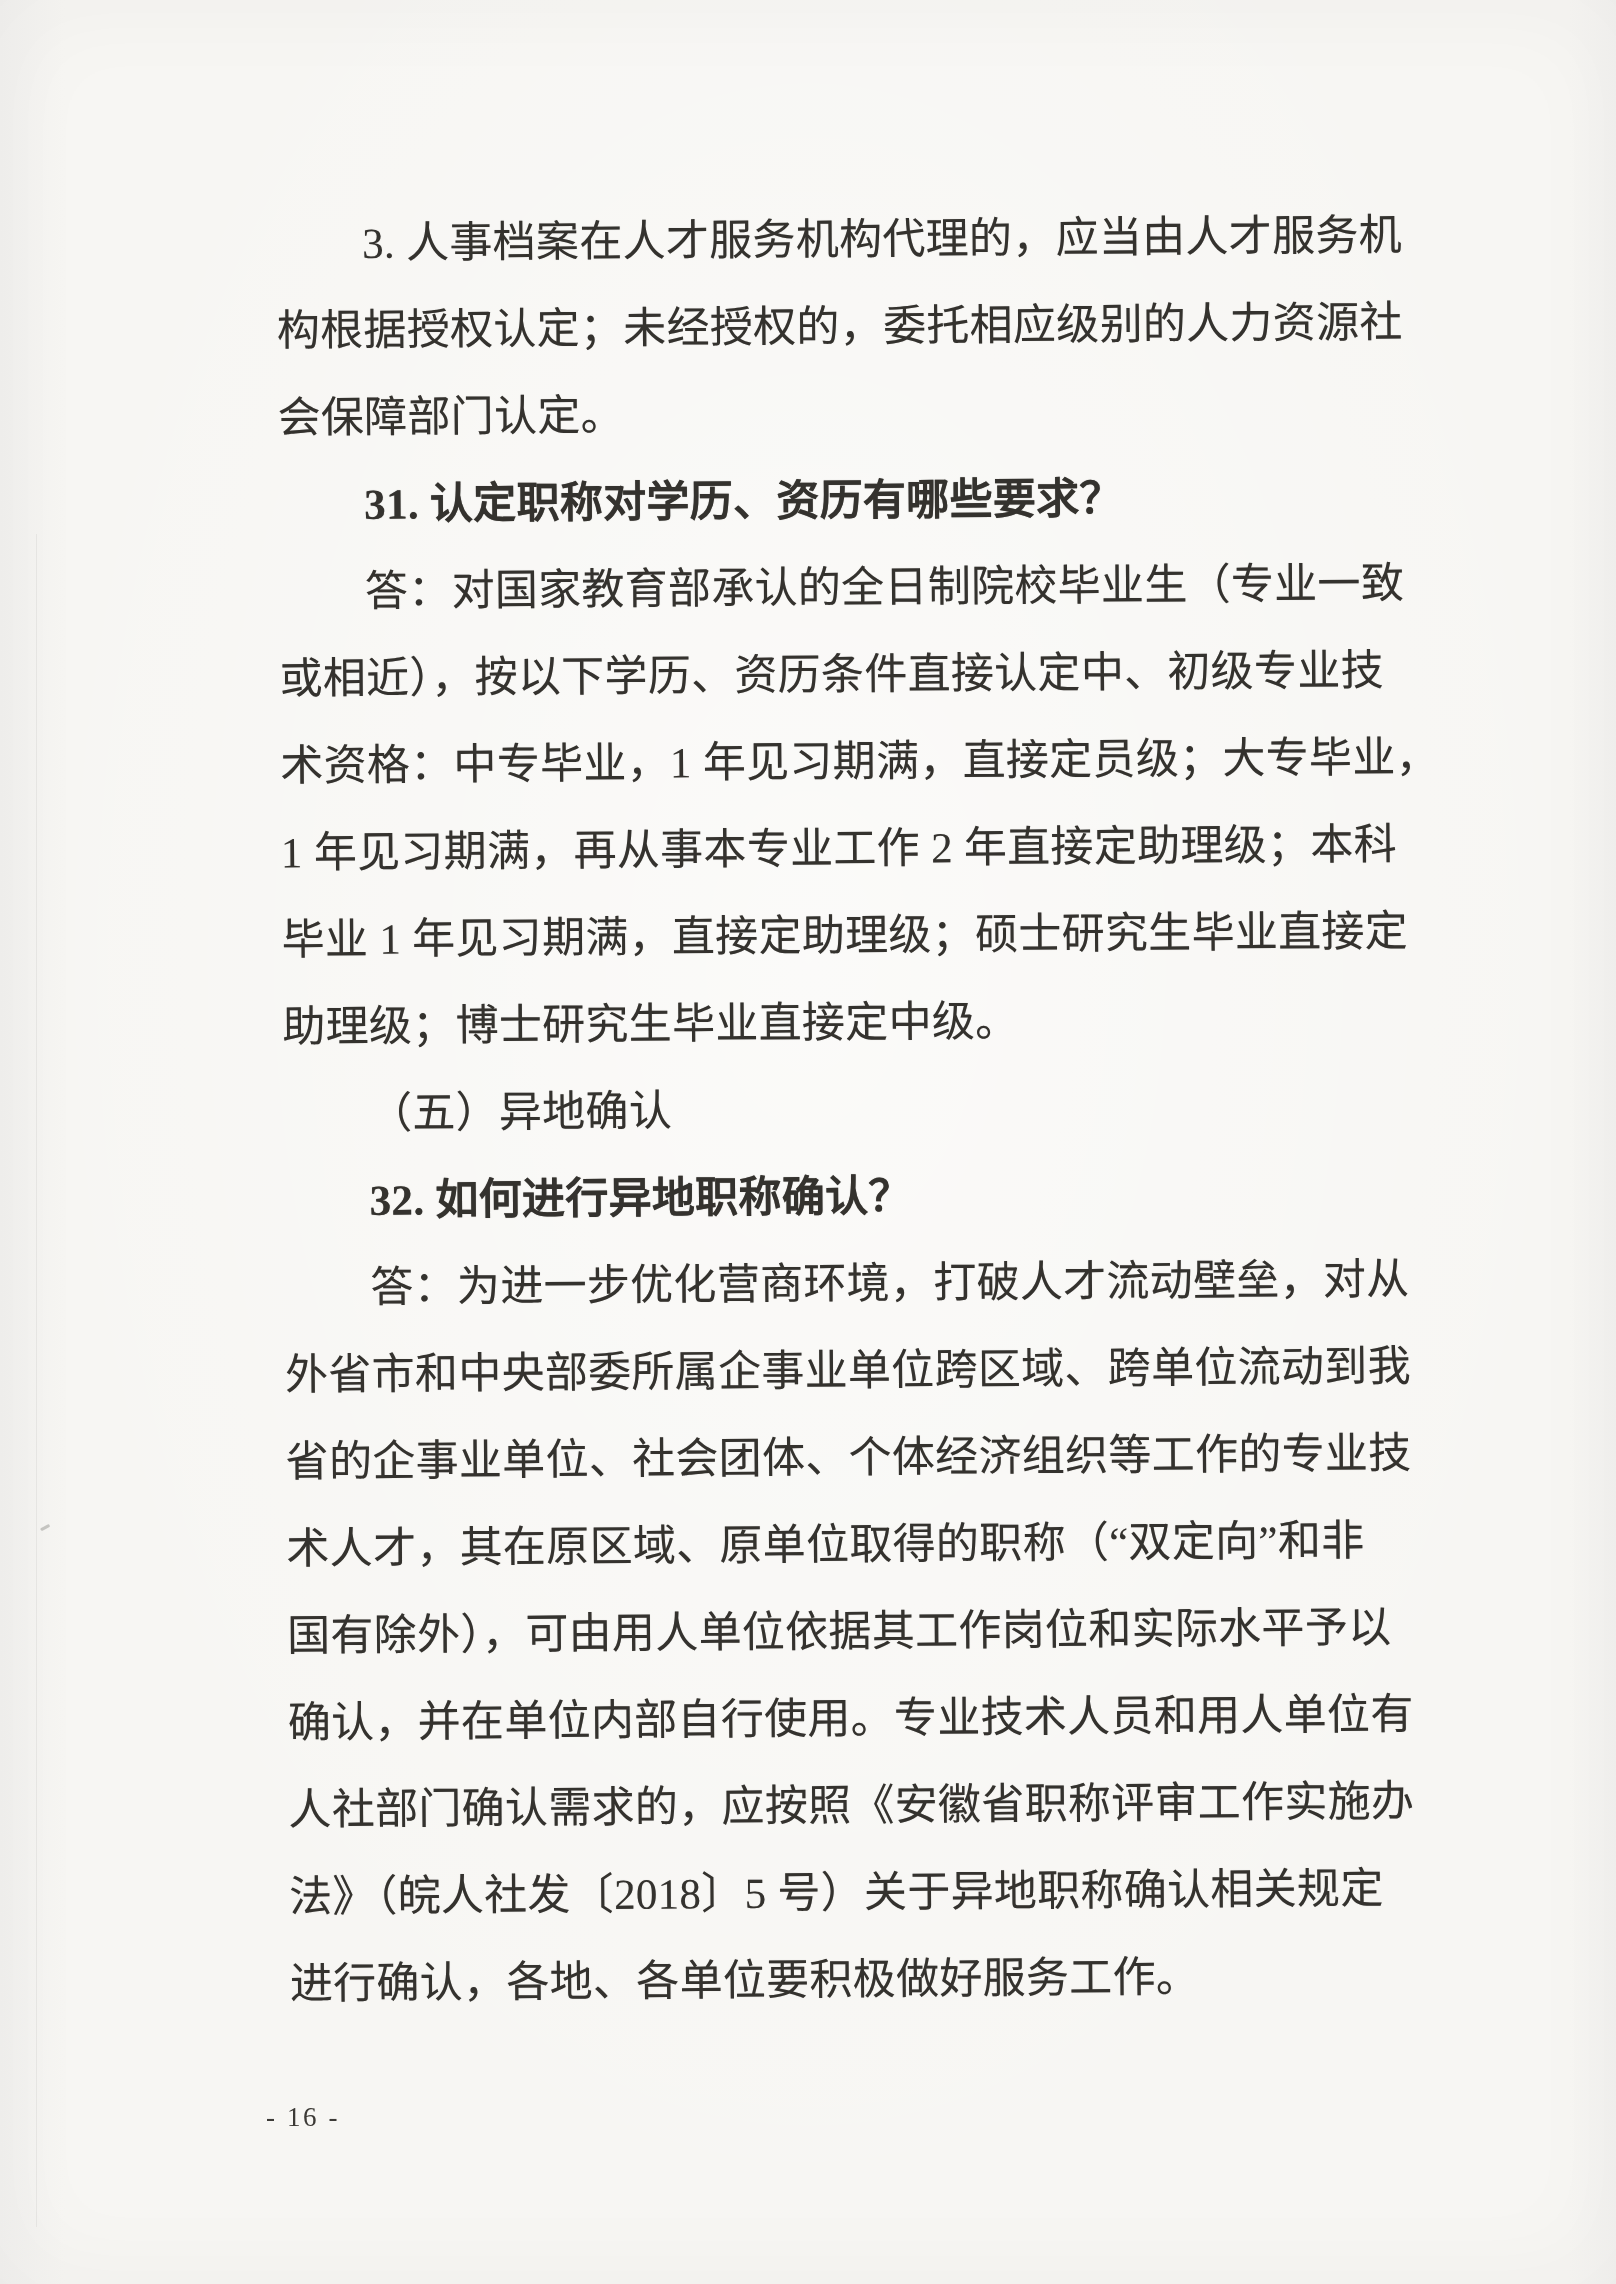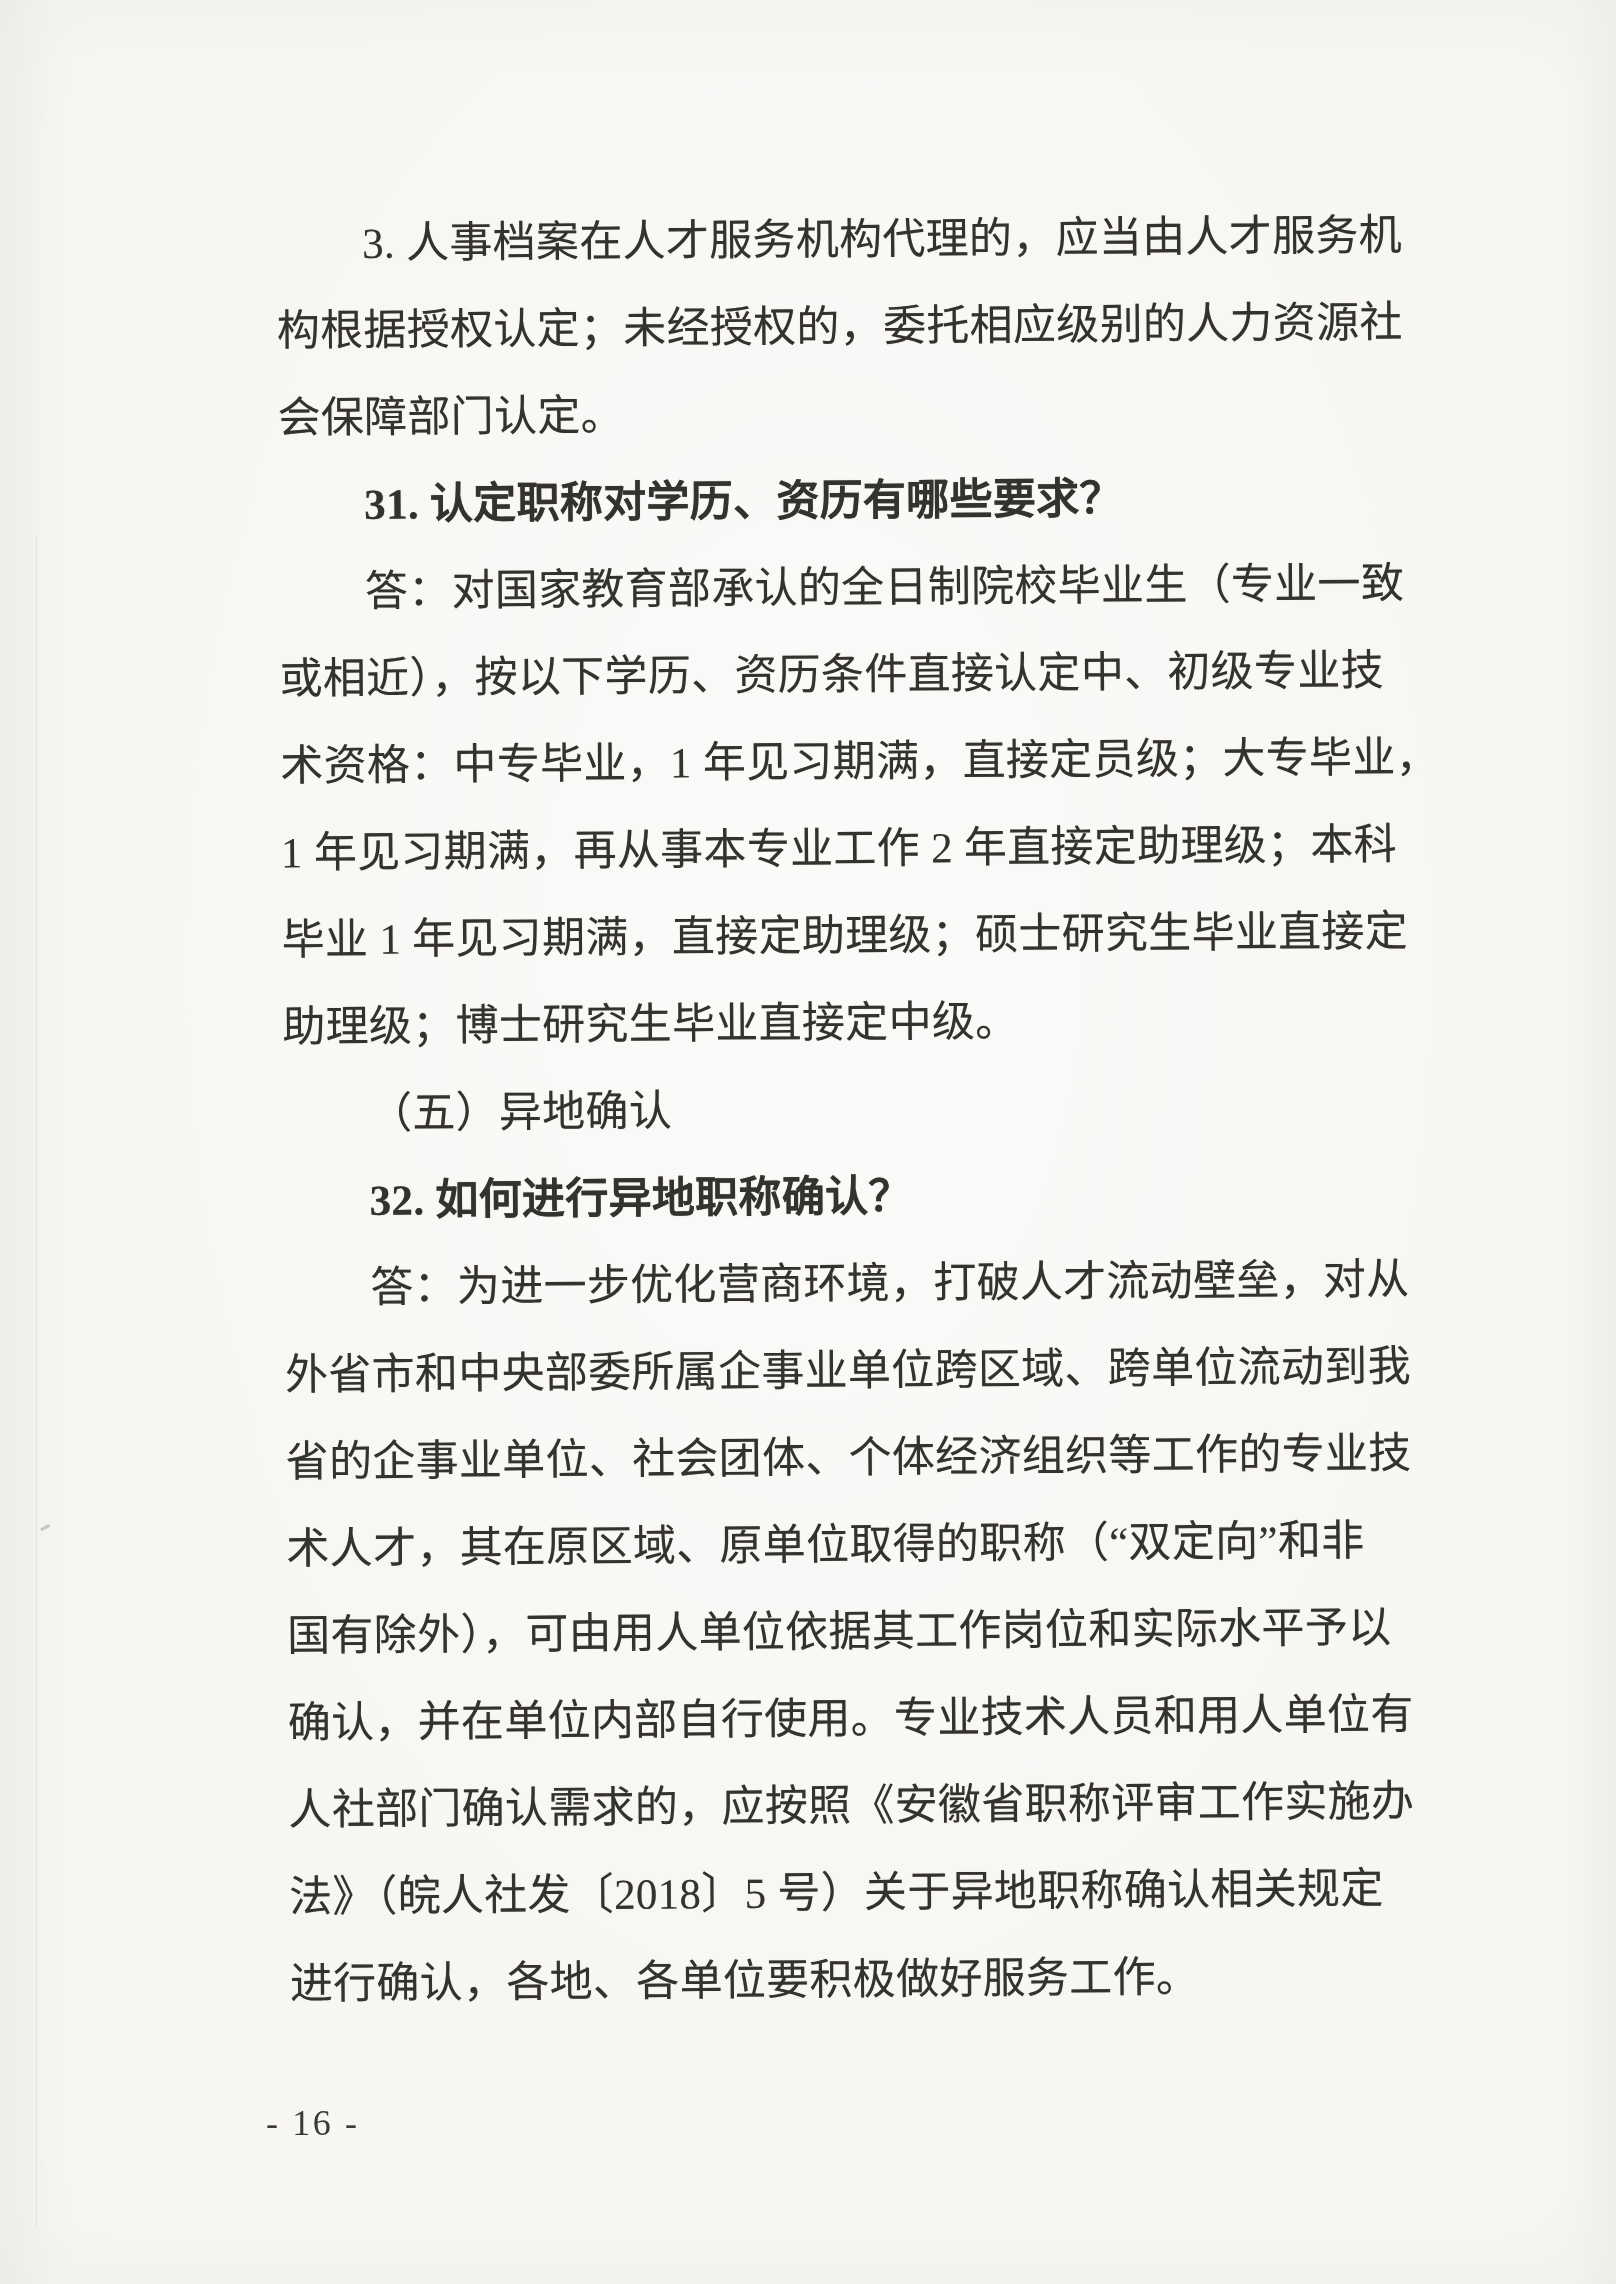--- a/index.html
+++ b/index.html
@@ -61,21 +61,21 @@
     text-indent: 86px;
   }
   .line.bold {
     font-weight: 700;
     text-shadow: 0 0 0.7px rgba(30,28,24,0.6);
   }
   .pagenum {
     position: absolute;
     left: 266px;
     top: 2102px;
-    font-size: 36px;
+    font-size: 27px;
     letter-spacing: 2.6px;
     color: #3c3a36;
     white-space: pre;
   }
 </style>
 </head>
 <body>
 
 <div class="page">
   <div class="scan-edge"></div>

